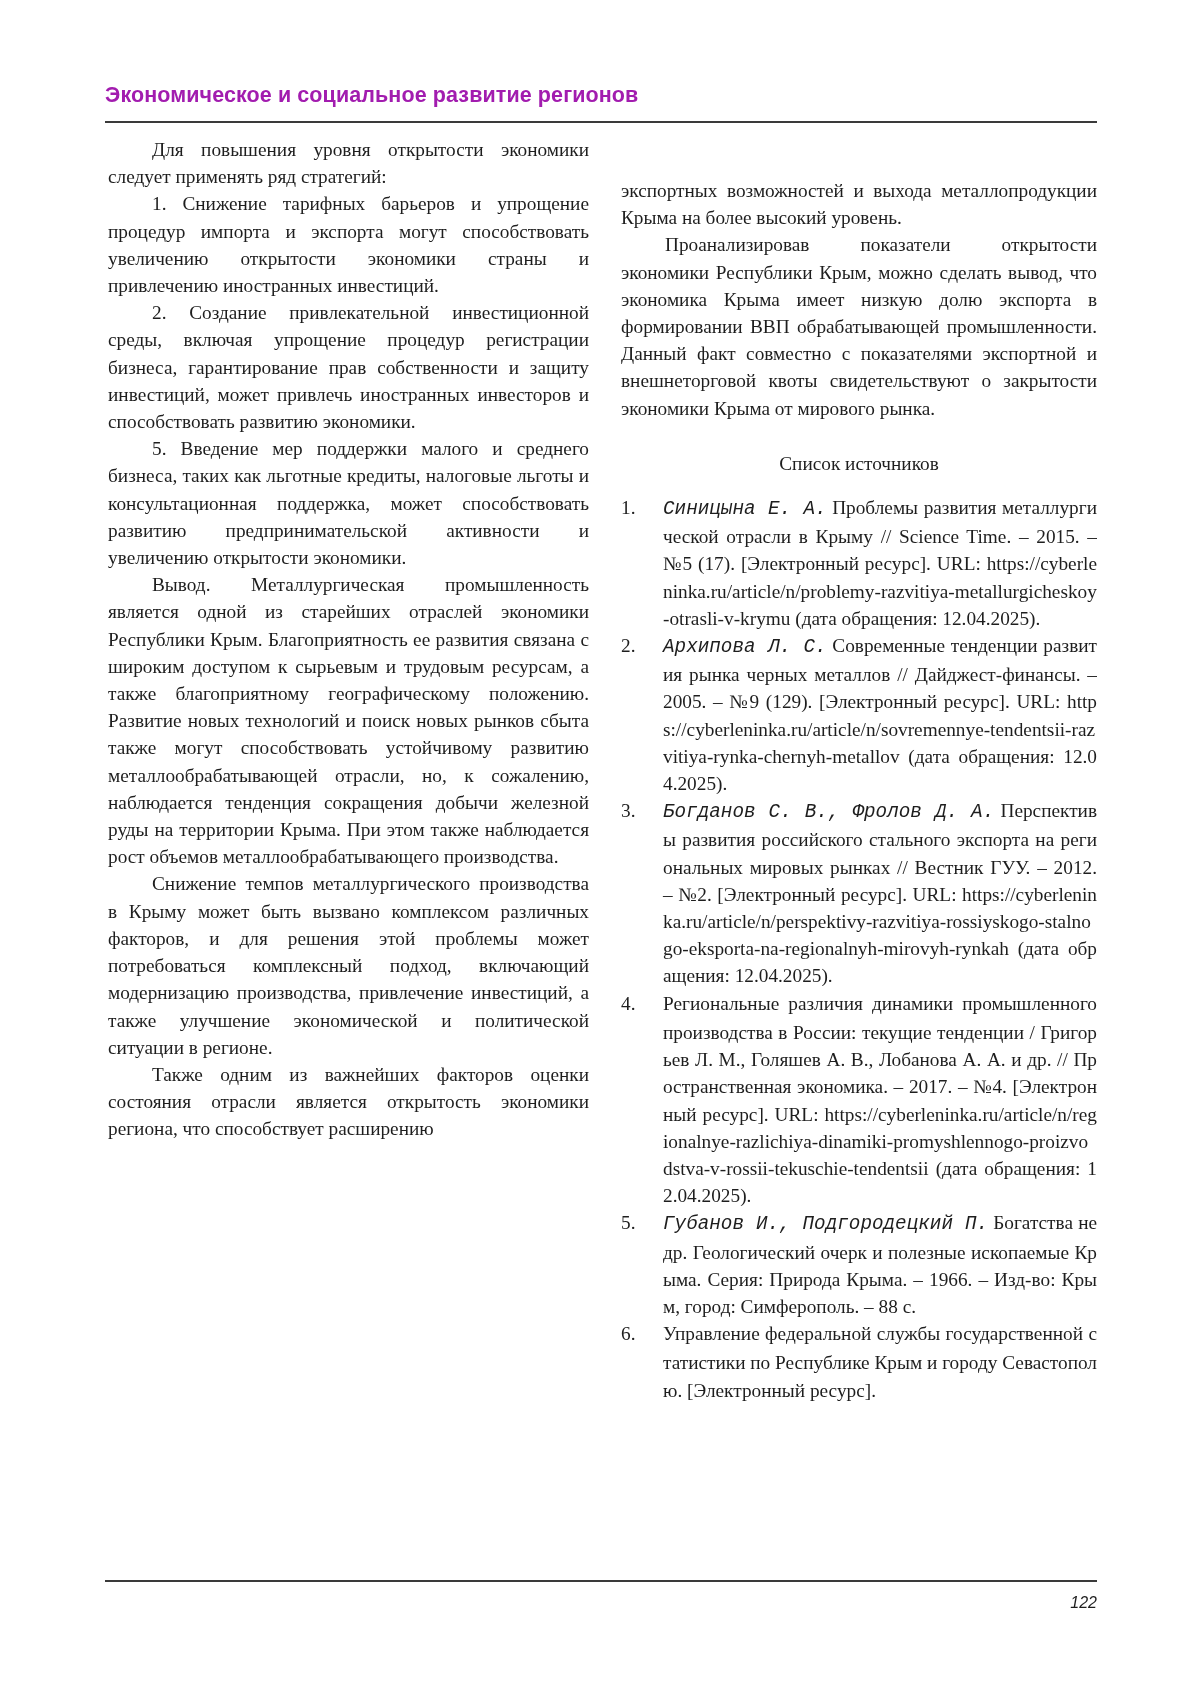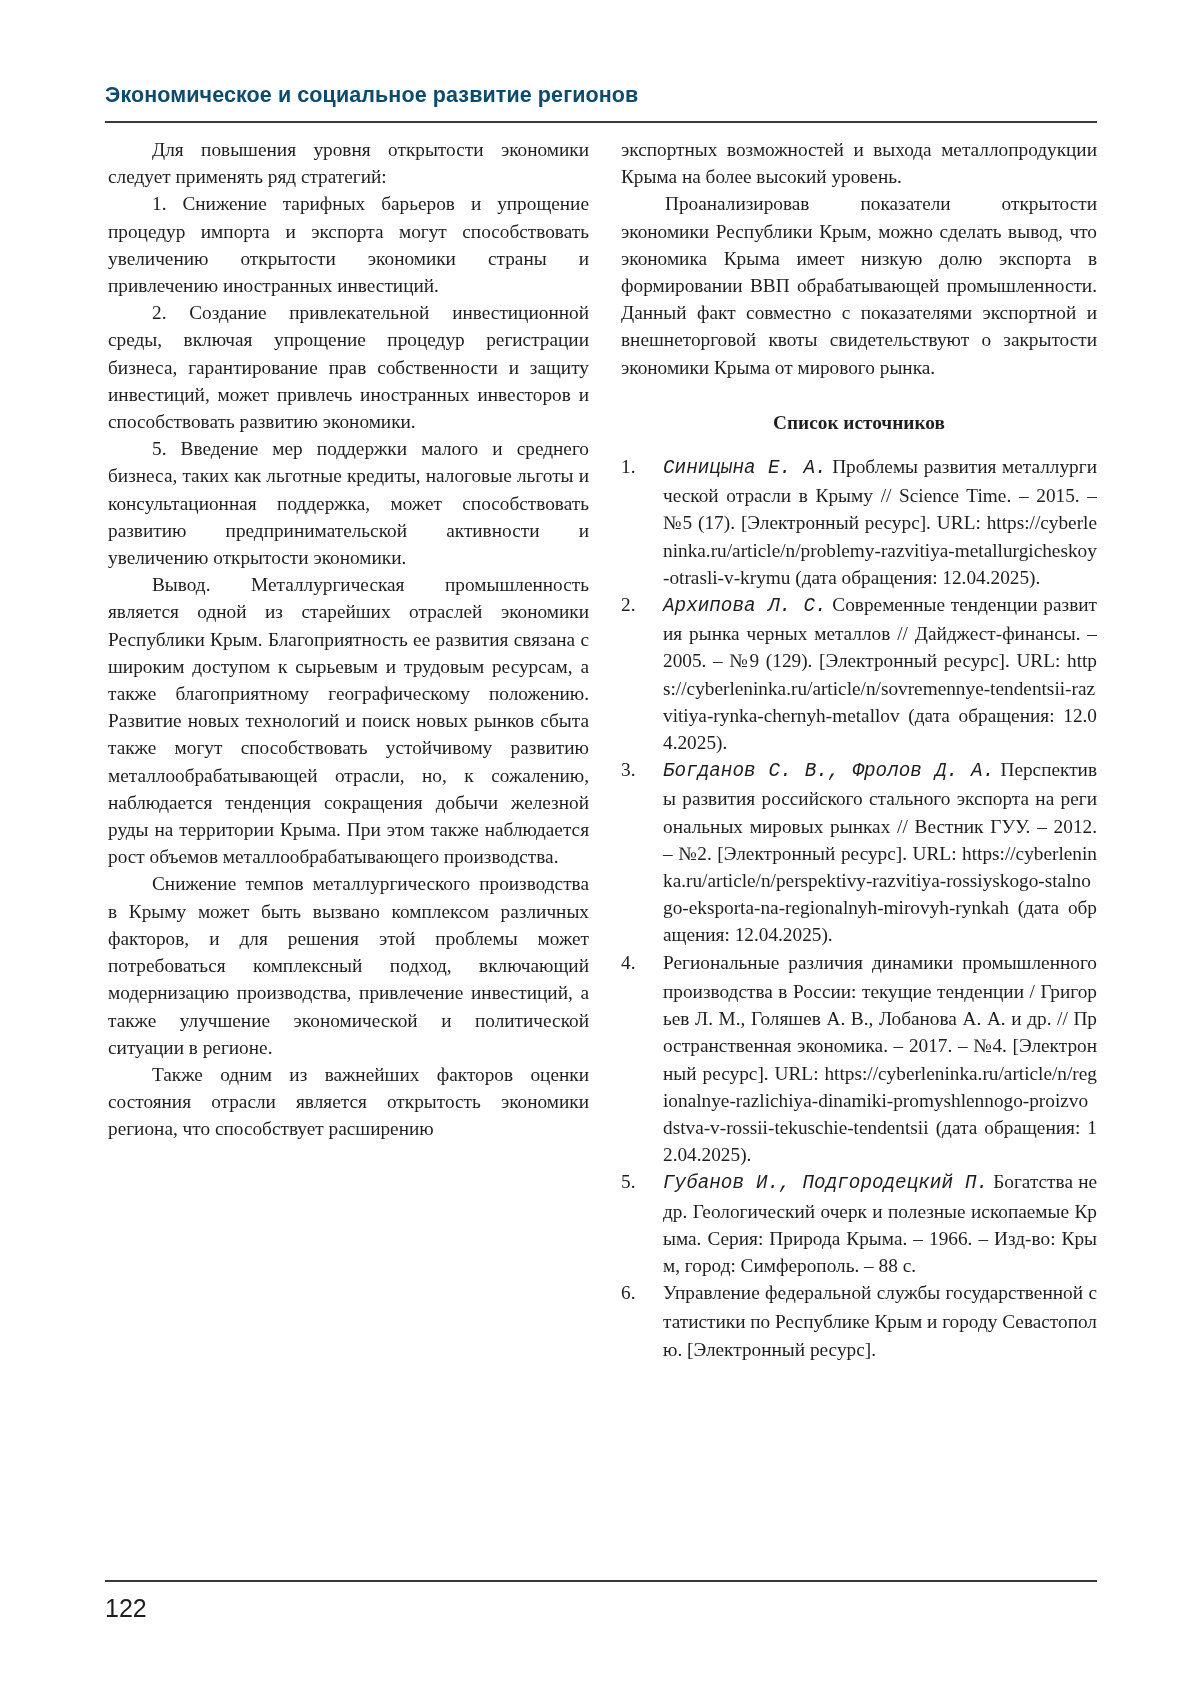--- a/index.html
+++ b/index.html
@@ -1,46 +1,46 @@
 <!DOCTYPE html>
 <html><head>
 <meta charset="utf-8">
 <style>
   html, body { margin:0; padding:0; background:#ffffff; }
   body { width:1200px; height:1698px; position:relative; overflow:hidden; color:#1e1e1e; }
   .running-head {
     position:absolute; left:105px; top:83px; width:992px;
     font-family:"Liberation Sans", sans-serif; font-weight:bold; font-size:21.5px;
-    letter-spacing:0.1px; color:#0c4a6e;
+    letter-spacing:0.1px; color:#a21caf;
   }
   .rule { position:absolute; left:105px; width:992px; height:2px; background:#3a3a3a; }
   .rule.top { top:121px; }
   .rule.bottom { top:1580px; }
   .col {
     position:absolute; top:136px;
     font-family:"Liberation Serif", serif; font-size:19.3px; line-height:27.2px;
     text-align:justify; hyphens:manual;
   }
   .col.left { left:108px; width:481px; }
   .col.right { left:621px; width:476px; }
   .col p { margin:0; text-indent:44px; }
-  .col p.noindent { text-indent:0; }
+  .col p.noindent { text-indent:0;margin-top:41px; }
   .b { font-weight:normal; }
   .refs-title {
-    text-align:center; font-weight:bold; margin:28px 0 17px 0; text-indent:0;
+    text-align:center; font-weight:normal; margin:28px 0 17px 0; text-indent:0;
   }
   ol.refs { list-style:none; margin:0; padding:0; }
   ol.refs li { position:relative; padding-left:42px; }
   ol.refs li .num { position:absolute; left:0; top:0; }
   ol.refs li .au { font-style:italic;font-family:Liberation Mono, monospace; }
   ol.refs li .url { word-break:break-all; }
   .footer {
     position:absolute; top:1594px; left:105px; width:992px;
-    font-family:"Liberation Sans", sans-serif; font-size:25px; color:#1e1e1e;
-    display:flex; justify-content:flex-start; align-items:baseline;
+    font-family:"Liberation Sans", sans-serif; font-size:16px; color:#1e1e1e;
+    display:flex; justify-content:flex-end; align-items:baseline;font-style:italic;
   }
 </style>
 </head>
 <body>
 
 <div class="running-head">Экономическое и социальное развитие регионов</div>
 <div class="rule top"></div>
 
 <div class="col left">
   <p>Для повышения уровня открытости экономики следует применять ряд стратегий:</p>

